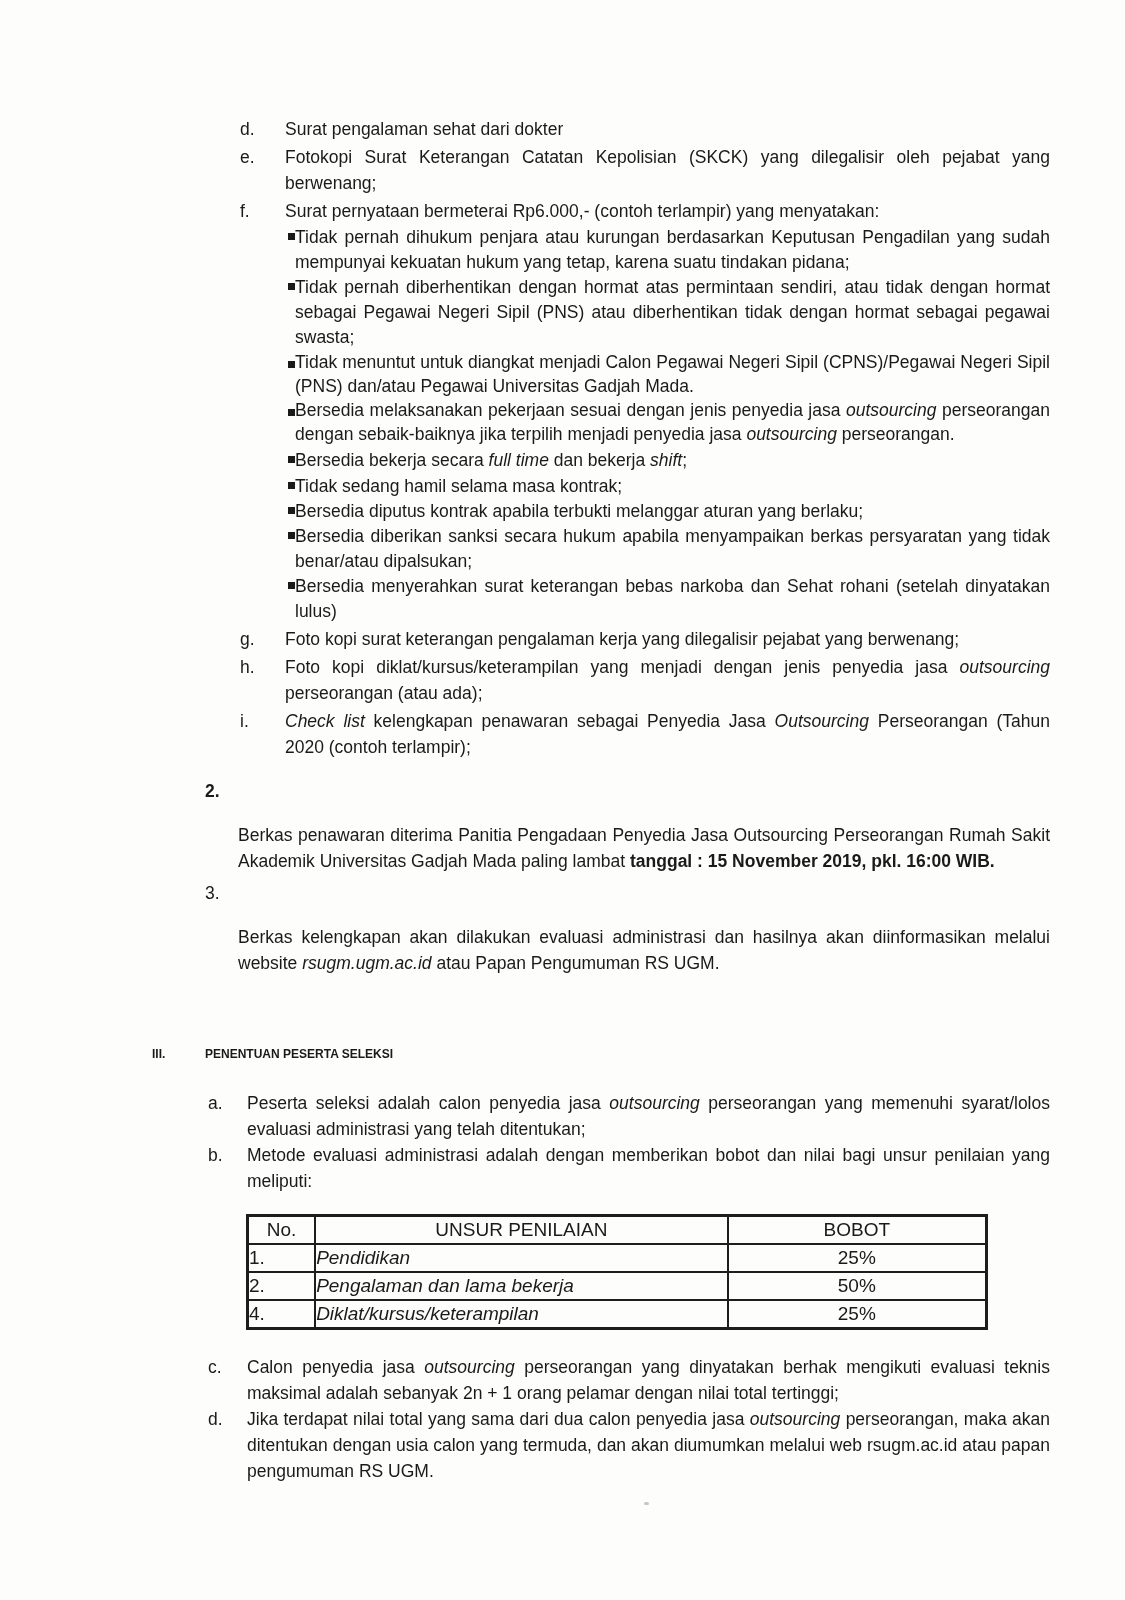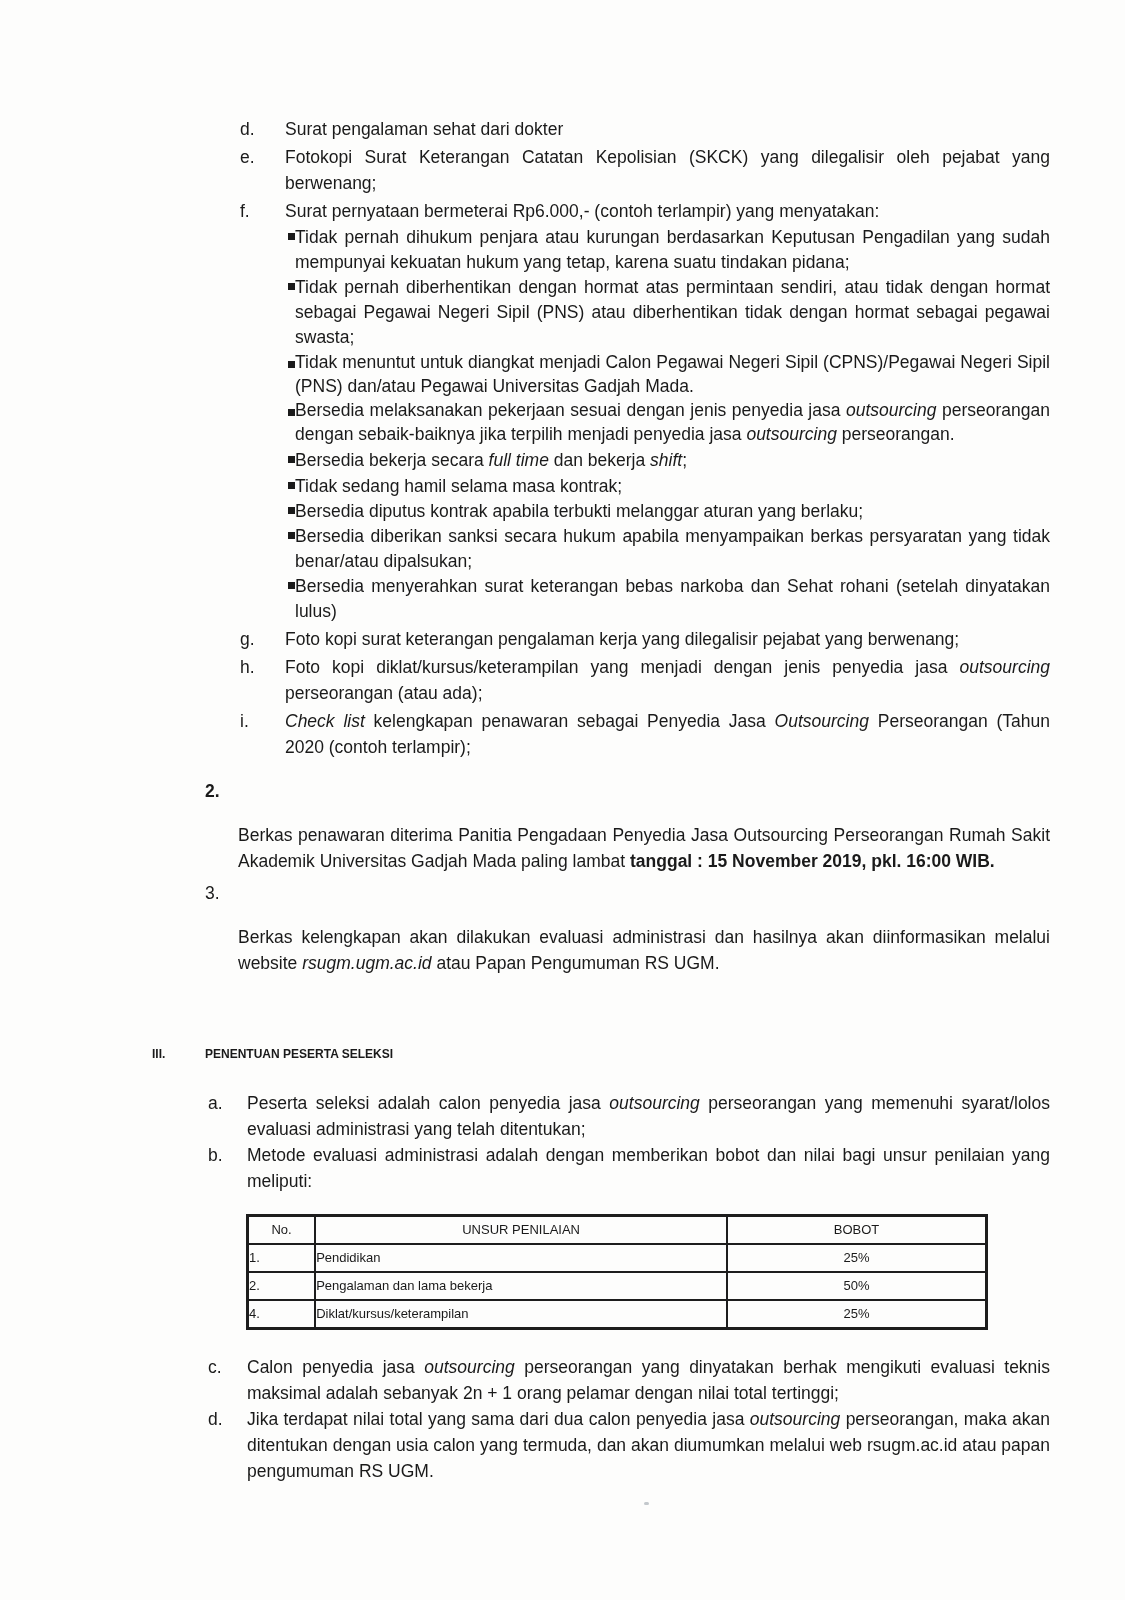--- a/index.html
+++ b/index.html
@@ -52,35 +52,35 @@
   .si{display:flex;}
   .si-label{width:39px;flex:0 0 39px;}
   .si-text{flex:1;text-align:justify;}
 
   
   .tbl-wrap{margin:20px 0 24px 246px;}
   table.eval{
     border-collapse:collapse;
     width:742px;
     border:3px solid #1d1d1d;
-    font-size:13px;
+    font-size:19px;
   }
   table.eval td,table.eval th{
     border:2px solid #1d1d1d;
     height:26px;
     padding:0;
     font-weight:normal;
     line-height:20px;
   }
   .col-no{width:66px;}
   .col-unsur{width:415px;}
   .col-bobot{width:261px;}
   th.col-no, th.col-unsur, th.col-bobot{text-align:center;}
   td.cell-no{text-align:left;padding-left:12px;}
-  td.cell-unsur{text-align:left;padding-left:22px;}
+  td.cell-unsur{text-align:left;padding-left:22px;font-style:italic;}
   td.cell-bobot{text-align:center;}
 
   .artifact{position:absolute;left:644px;top:1502px;width:5px;height:3px;
             background:#c3c8cc;border-radius:2px;}
 </style>
 </head>
 <body>
 
 <div class="page">
   <div class="content">

